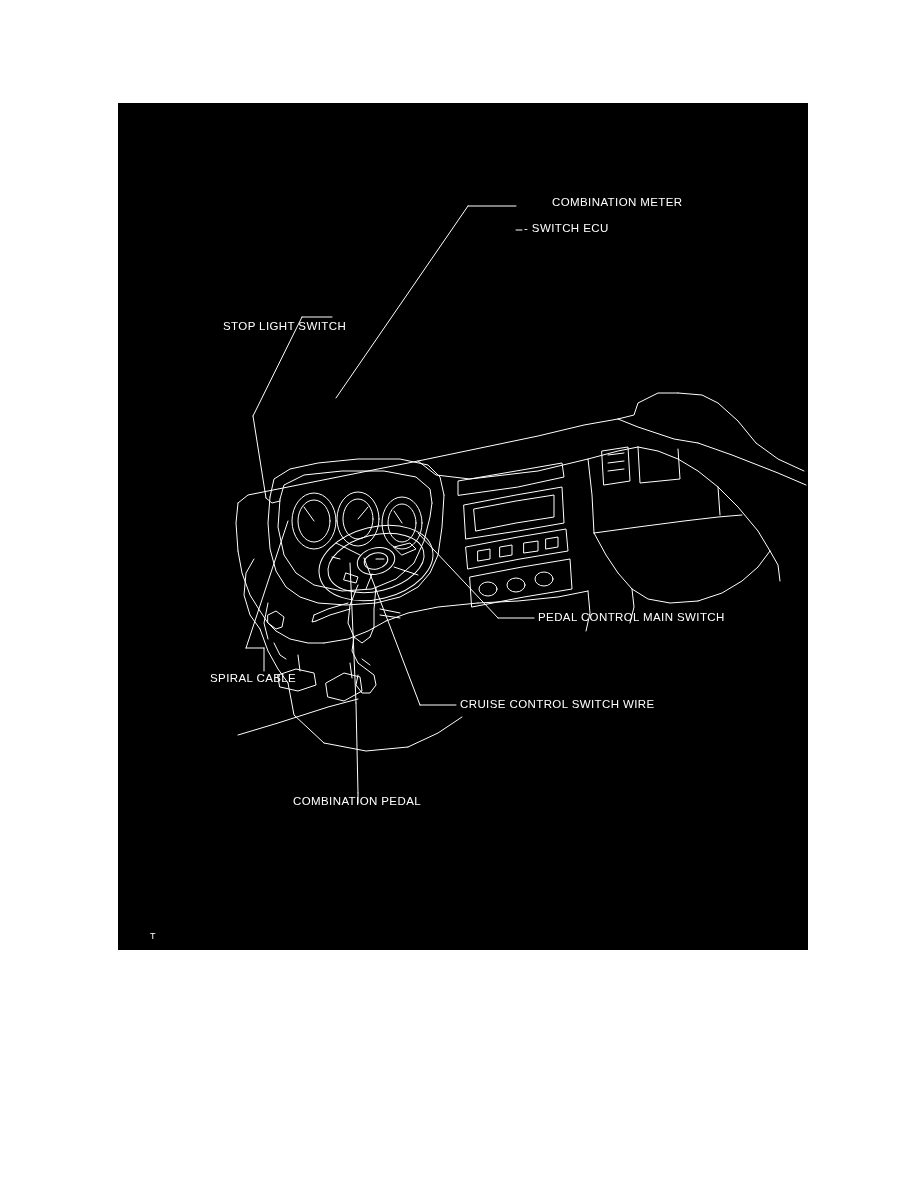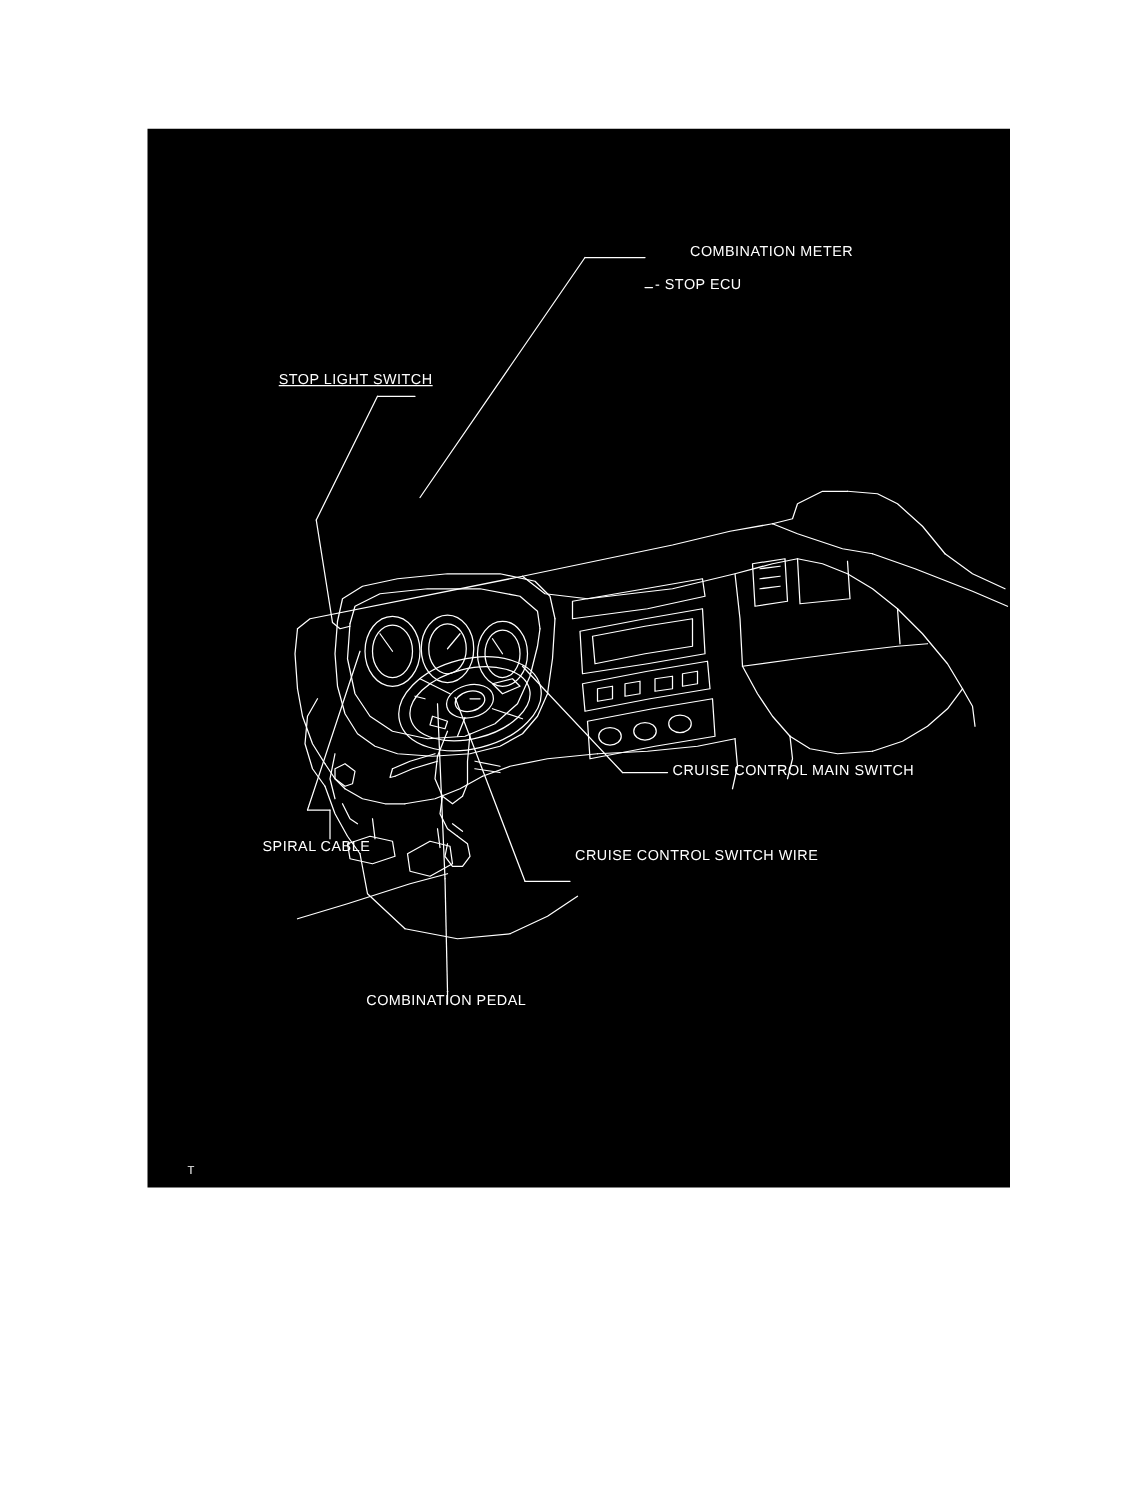--- a/index.html
+++ b/index.html
@@ -233,24 +233,24 @@
         <g>
           <path d="M290,644 L320,630 L344,614"></path>
           <path d="M470,488 L472,510 L468,528"></path>
           <path d="M514,486 L516,504 L512,520"></path>
         </g>
 
       </g>
     </svg>
 
     <div class="lbl" style="left:402px; top:92px;margin-left:32px;">COMBINATION METER</div>
-    <div class="lbl" style="left:406px; top:118px;">- STOP ECU</div>
-    <div class="lbl" style="left:105px; top:194px;text-decoration:underline;">STOP LIGHT SWITCH</div>
-    <div class="lbl" style="left:420px; top:507px;">CRUISE CONTROL MAIN SWITCH</div>
+    <div class="lbl" style="left:406px; top:118px;">- SWITCH ECU</div>
+    <div class="lbl" style="left:105px; top:216px;">STOP LIGHT SWITCH</div>
+    <div class="lbl" style="left:420px; top:507px;">PEDAL CONTROL MAIN SWITCH</div>
     <div class="lbl" style="left:50px; top:568px;margin-left:42px;">SPIRAL CABLE</div>
-    <div class="lbl" style="left:342px; top:575px;">CRUISE CONTROL SWITCH WIRE</div>
+    <div class="lbl" style="left:342px; top:594px;">CRUISE CONTROL SWITCH WIRE</div>
     <div class="lbl" style="left:175px; top:691px;">COMBINATION PEDAL</div>
 
     <div class="corner-mark">T</div>
 
   </div>
 
 </div>
 
 </body></html>

